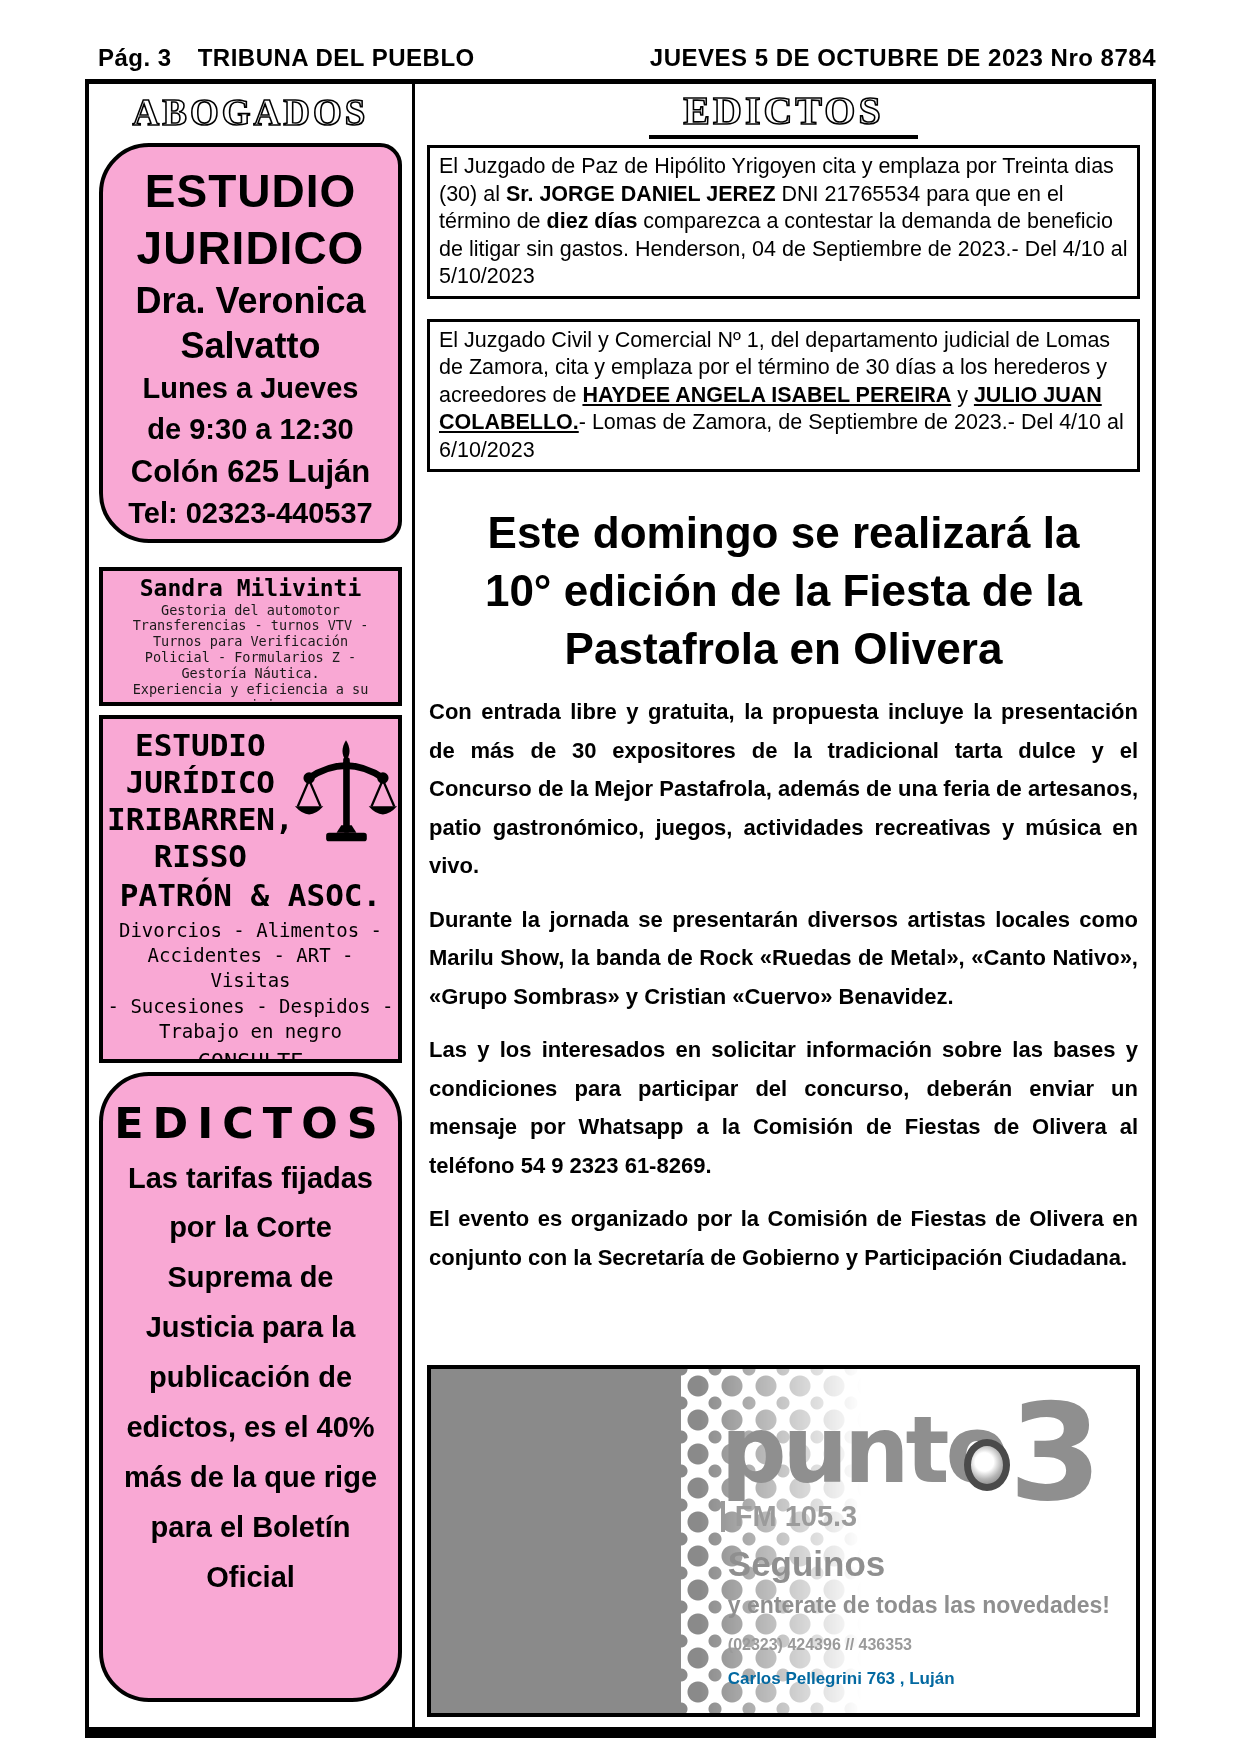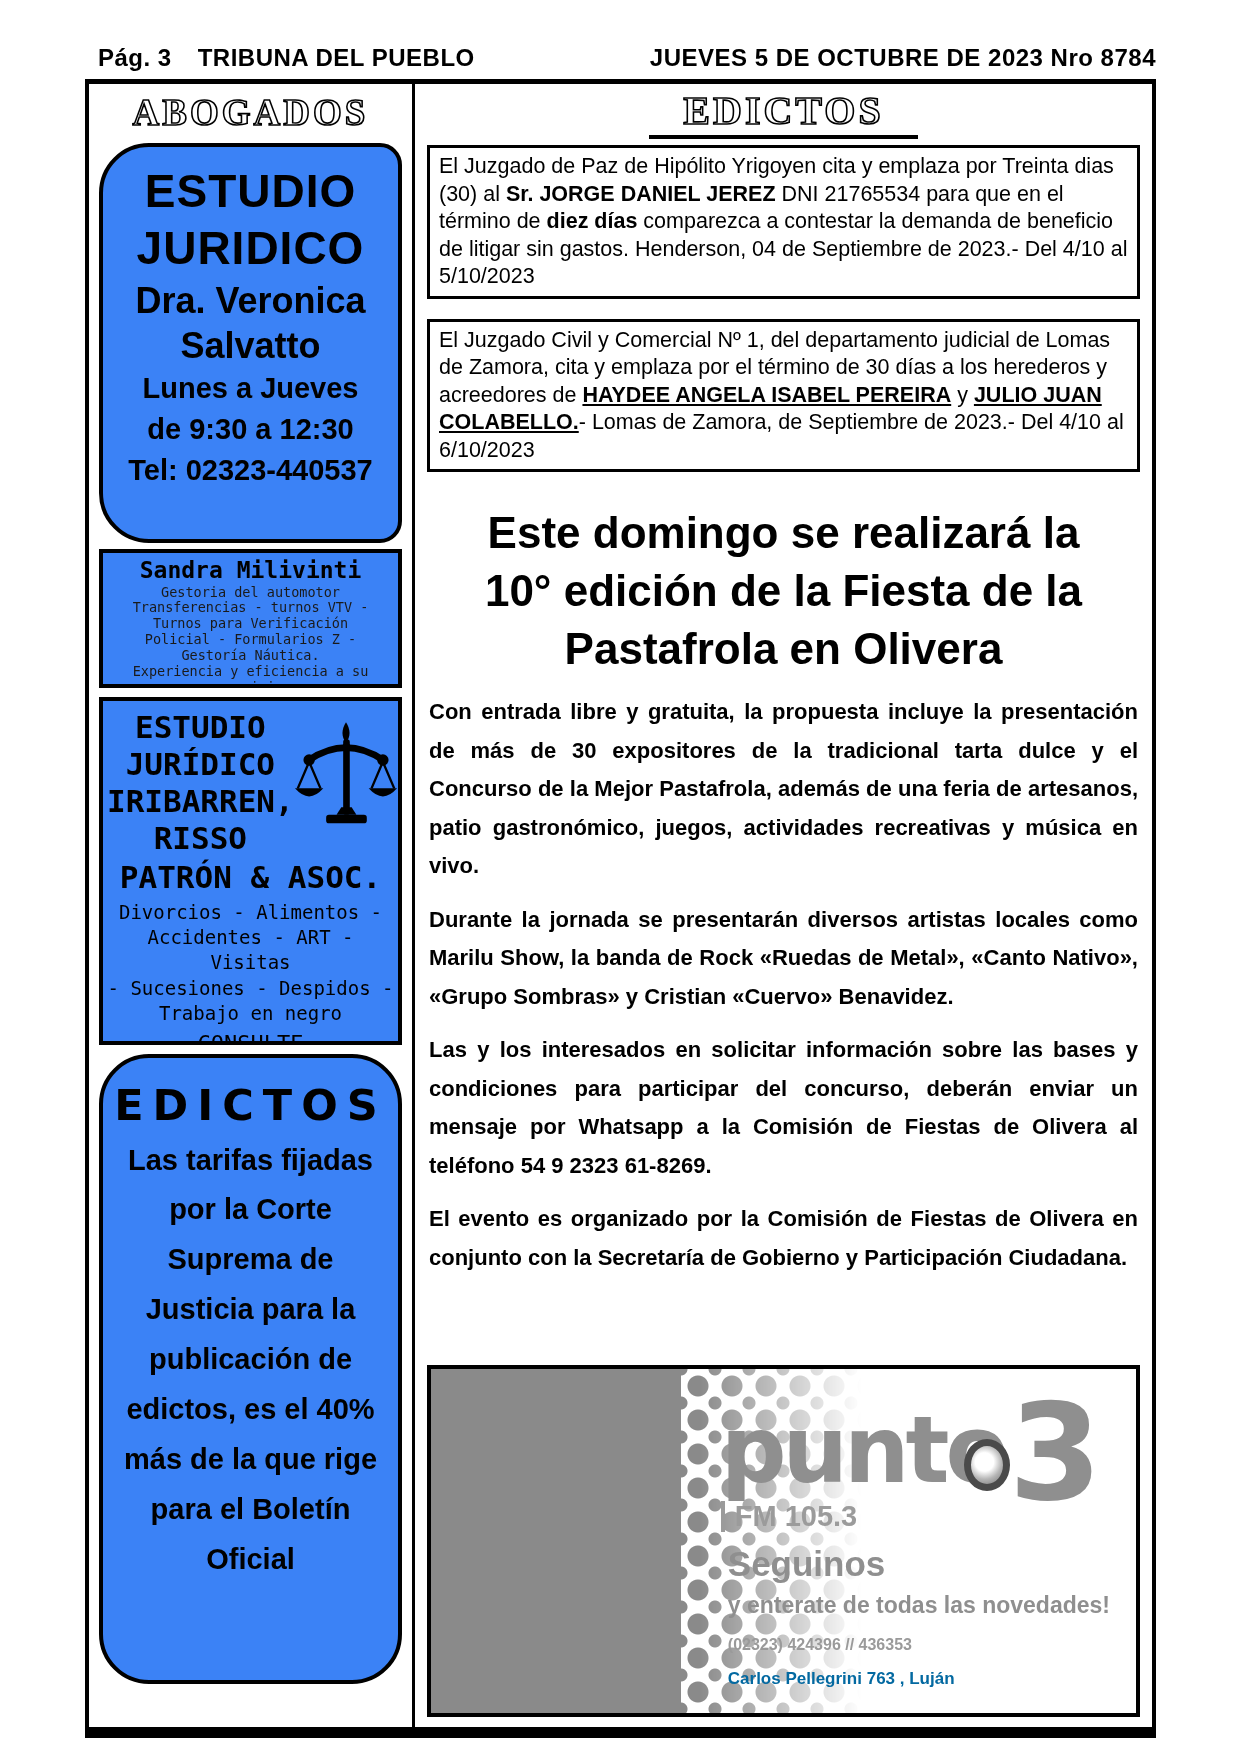--- a/index.html
+++ b/index.html
@@ -37,33 +37,33 @@
     font-family:"Liberation Serif", serif; font-weight:bold;
     color:#fff; -webkit-text-stroke:1.6px #000; letter-spacing:3px; line-height:1.15;
   }
   .sec-title-left { font-size:37px; text-align:center; margin:2px 0 6px; }
   .sec-title-wrap { text-align:center; margin:0 0 6px; }
   .sec-title-right {
     display:inline-block; font-size:40px; padding:0 34px 1px; border-bottom:4px solid #000;
   }
 
   
-  .ad-box { border:4px solid #000; overflow:hidden; background:#3b82f6; }
+  .ad-box { border:4px solid #000; overflow:hidden; background:#f9a8d4; }
 
   
   .salvatto { height:400px; border-radius:50px 22px 22px 50px; margin-top:2px;
     text-align:center; padding:16px 4px 4px; }
   .sal-big   { font-size:46px; font-weight:bold; line-height:1.25; letter-spacing:1px; }
   .sal-name  { font-size:36px; font-weight:bold; line-height:1.25; }
   .sal-sched { font-size:29px; font-weight:bold; line-height:1.42; }
   .sal-addr  { font-size:31px; font-weight:bold; line-height:1.4; }
   .sal-phone { font-size:29px; font-weight:bold; line-height:1.4; }
 
   
-  .milivinti { height:139px; margin-top:6px; text-align:center;
+  .milivinti { height:139px; margin-top:24px; text-align:center;
     font-family:"DejaVu Sans Mono", monospace; padding:4px 2px; }
   .mil-title   { font-size:23px; font-weight:bold; }
   .mil-body    { font-size:13.5px; line-height:1.18; margin-top:2px; color:#1a1a1a; }
   .mil-contact { font-size:16px; margin-top:8px; color:#1a1a1a; }
 
   
   .iribarren { height:348px; margin-top:9px; font-family:"DejaVu Sans Mono", monospace; padding:8px 4px 4px; }
   .iri-top { display:flex; }
   .iri-titles { flex:1; text-align:center; font-size:31px; font-weight:bold; line-height:1.2; }
   .iri-scales { flex:0 0 108px; padding:10px 4px 0 0; }
@@ -145,20 +145,21 @@
 
     <div class="sec-title sec-title-left">ABOGADOS</div>
 
     <div class="ad-box salvatto">
       <div class="sal-big">ESTUDIO</div>
       <div class="sal-big">JURIDICO</div>
       <div class="sal-name">Dra. Veronica</div>
       <div class="sal-name">Salvatto</div>
       <div class="sal-sched">Lunes a Jueves</div>
       <div class="sal-sched">de 9:30 a 12:30</div>
+      <div class="sal-addr">Colón 625 Luján</div>
       <div class="sal-phone">Tel: 02323-440537</div>
     </div>
 
     <div class="ad-box milivinti">
       <div class="mil-title">Sandra Milivinti</div>
       <div class="mil-body preline">Gestoria del automotor
 Transferencias - turnos VTV -
 Turnos para Verificación
 Policial - Formularios Z -
 Gestoría Náutica.

